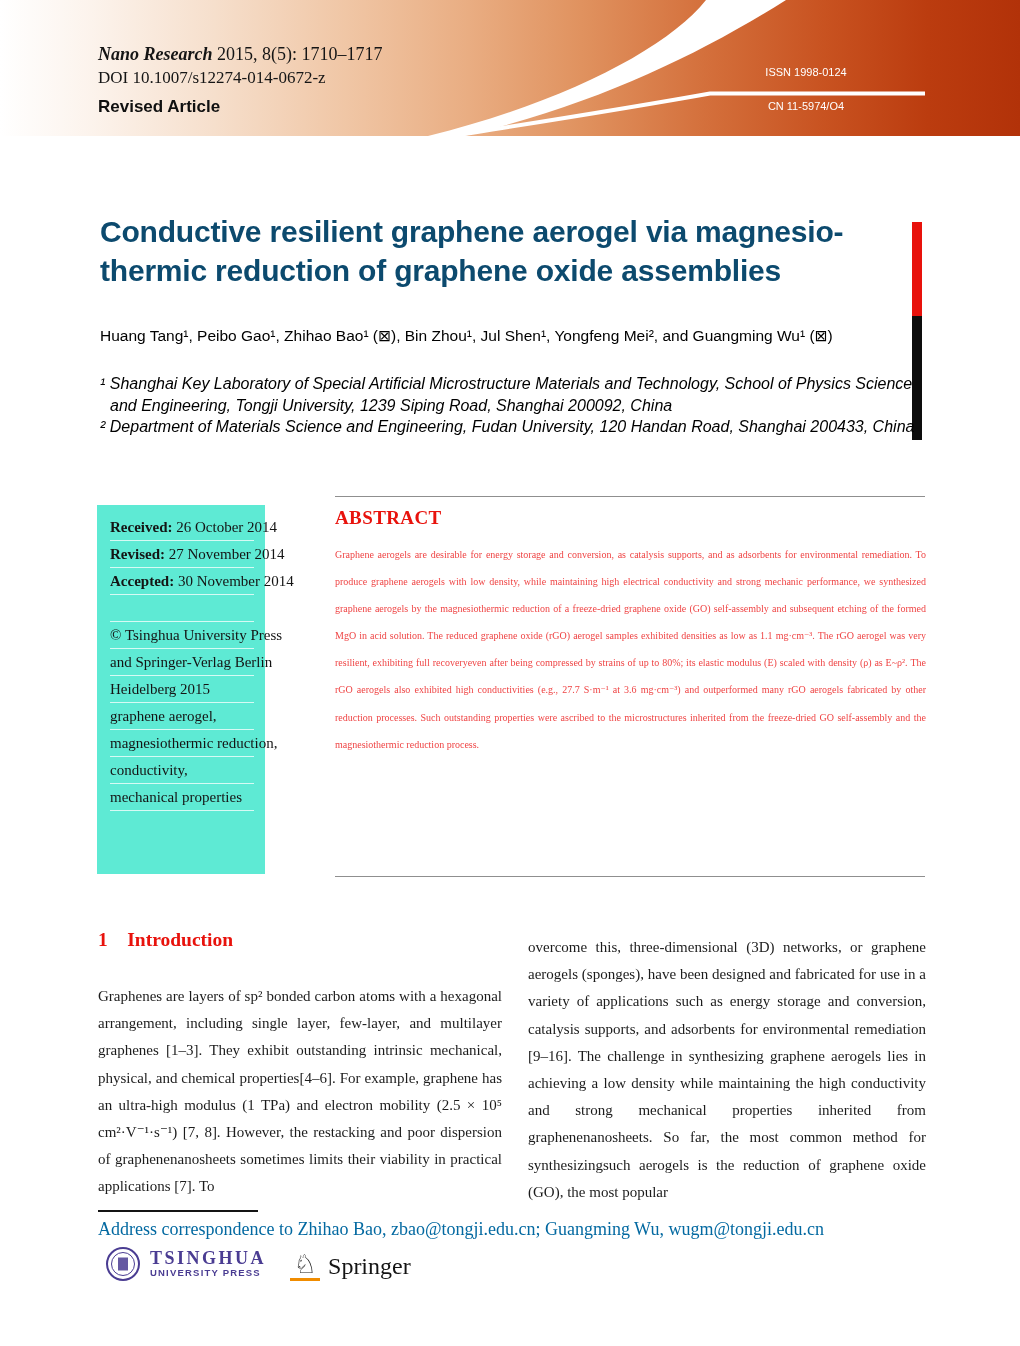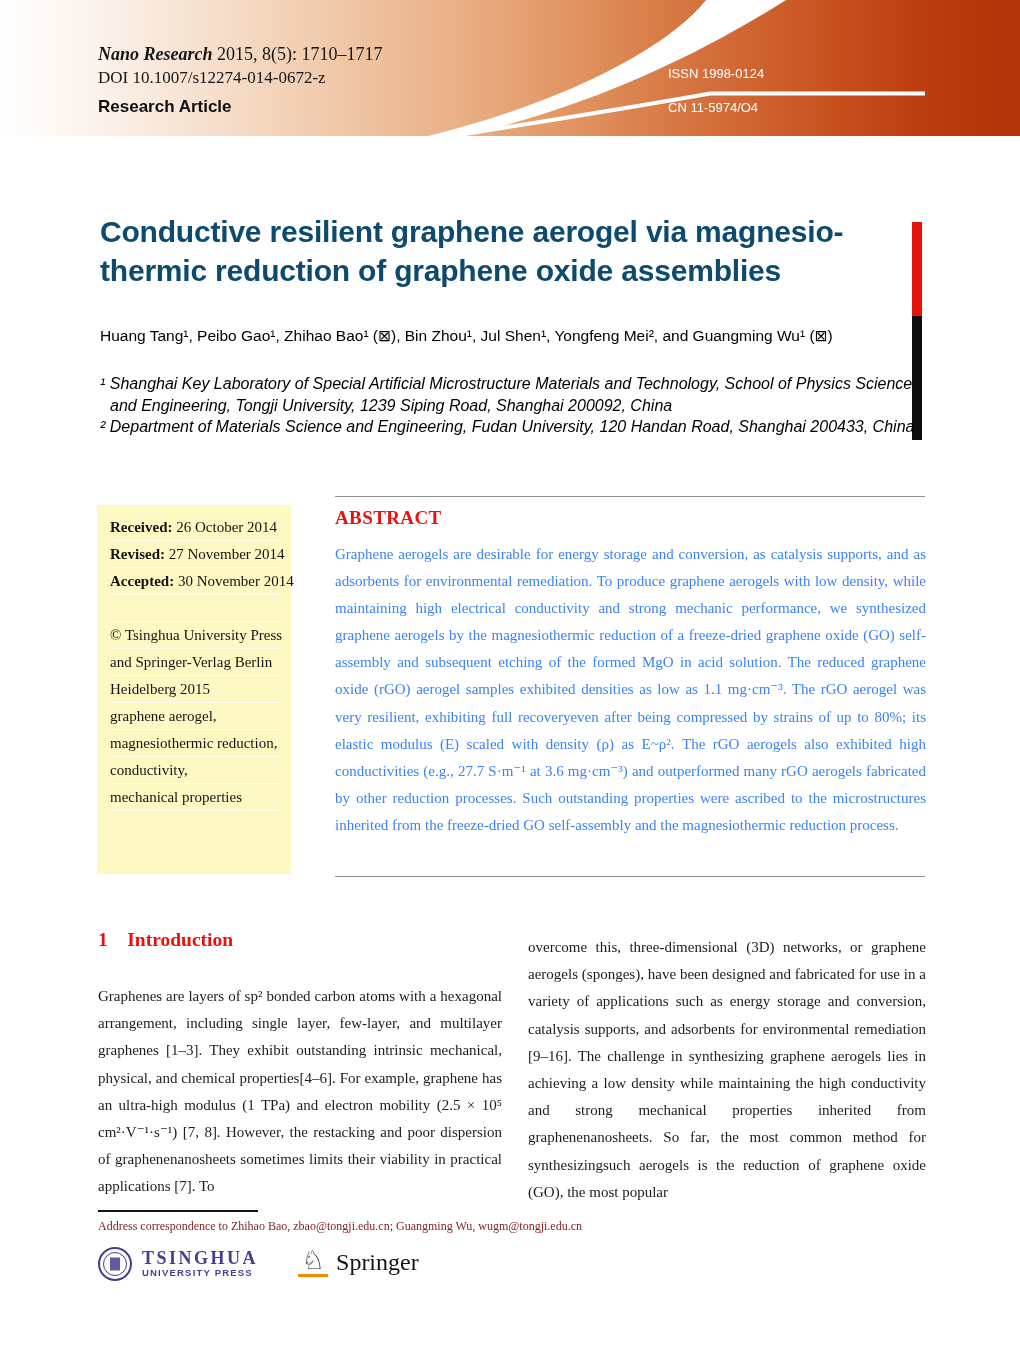--- a/index.html
+++ b/index.html
@@ -18,22 +18,22 @@
       #e9ad82 46%, #e0925f 57%, #d4703c 69%, #c85220 81%, #bb3c0f 91%, #b23209 100%);
     padding-left:44px;
   }
   .masthead svg { position:absolute; left:0; top:0; width:100%; height:100%; display:block; }
   .mh-left { position:absolute; left:98px; top:44px; color:#151515; }
   .journal-line { font-size:18px; white-space:nowrap; }
   .journal-name { font-style:italic; font-weight:bold; }
   .doi-line { font-size:17px; margin-top:3px; }
   .article-type { font-family:"Liberation Sans",sans-serif; font-weight:bold; font-size:17px; margin-top:9px; color:#101010; }
   .issn-text, .cn-text {
-    position:absolute; right:92px; width:260px; text-align:left;
-    font-family:"Liberation Sans",sans-serif; font-size:13px; color:#ffffff;
+    position:absolute; right:84px; width:260px; text-align:center;
+    font-family:"Liberation Sans",sans-serif; font-size:11px; color:#ffffff;
   }
   .issn-text { top:66px; }
   .cn-text { top:100px; }
 
   
   .article-title {
     position:absolute; left:100px; top:212px; width:800px;
     font-family:"Liberation Sans",sans-serif; font-weight:bold;
     font-size:30px; line-height:39px; color:#0c4a6e; letter-spacing:-0.2px;
   }
@@ -51,50 +51,50 @@
   .affil { padding-left:10px; text-indent:-10px; }
 
   
   .abstract-top-rule, .abstract-bottom-rule {
     position:absolute; left:335px; width:590px; height:1px; background:#8f8f8f;
   }
   .abstract-top-rule { top:496px; }
   .abstract-bottom-rule { top:876px; }
 
   .info-box {
-    position:absolute; left:97px; top:505px; width:194px; height:369px;
-    background:#fef9c3; padding:9px 11px 0 13px; font-size:15px; color:#141414;
+    position:absolute; left:97px; top:505px; width:168px; height:369px;
+    background:#5eead4; padding:9px 11px 0 13px; font-size:15px; color:#141414;
   }
   .box-row { height:27px; line-height:27px; border-bottom:1px solid rgba(255,255,255,0.75); white-space:nowrap; }
   .box-row .lbl { font-weight:bold; }
   .kw-heading { margin-top:5px; height:30px; line-height:30px; font-weight:bold; font-size:18px; color:#e8120c; letter-spacing:0.3px; }
 
   .abstract-heading {
     position:absolute; left:335px; top:507px;
     font-weight:bold; font-size:19px; color:#e8120c; letter-spacing:0.4px;
   }
   .abstract-text {
     position:absolute; left:335px; top:541px; width:591px;
-    font-size:15px; line-height:27.1px; text-align:justify; color:#3b82f6;
+    font-size:10px; line-height:27.1px; text-align:justify; color:#ef4444;
   }
 
   
   .intro-heading {
     position:absolute; left:98px; top:929px;
     font-weight:bold; font-size:19.5px; color:#e8120c;
   }
   .intro-col { position:absolute; font-size:15px; line-height:27.2px; text-align:justify; color:#1c1c1c; }
   .intro-left  { left:98px;  top:983px; width:404px; }
   .intro-right { left:528px; top:934px; width:398px; }
 
   
   .footnote-rule { position:absolute; left:98px; top:1210px; width:160px; height:2px; background:#141414; }
-  .correspondence { position:absolute; left:98px; top:1219px; width:760px; font-size:12px; color:#7f1d1d; }
+  .correspondence { position:absolute; left:98px; top:1219px; width:760px; font-size:18px; color:#0369a1; }
 
-  .logos { position:absolute; left:98px; top:1247px; display:flex; align-items:flex-start;gap:16px; }
+  .logos { position:absolute; left:106px; top:1247px; display:flex; align-items:flex-end; }
   .tsinghua { display:flex; align-items:center; }
   .seal {
     width:34px; height:34px; border:2px solid #4a3c92; border-radius:50%;
     position:relative; margin-right:10px; flex:0 0 auto;
   }
   .seal::before { content:""; position:absolute; inset:3px; border:1px solid #4a3c92; border-radius:50%; }
   .seal::after  { content:""; position:absolute; left:50%; top:50%; width:10px; height:13px; transform:translate(-50%,-50%); background:#4a3c92; opacity:0.85; }
   .tsinghua-l1 { font-family:"Liberation Serif",serif; font-weight:bold; font-size:18px; line-height:17px; letter-spacing:2.5px; color:#4a3c92; }
   .tsinghua-l2 { font-family:"Liberation Sans",sans-serif; font-weight:bold; font-size:9.5px; letter-spacing:1.2px; color:#4a3c92; }
   .springer { display:flex; align-items:center; margin-left:24px; }
@@ -111,21 +111,21 @@
   <div class="masthead">
     <svg viewBox="0 0 1020 136" preserveAspectRatio="none">
       <path d="M706 0 C668 48 565 102 428 136 L464 136 C598 104 700 54 786 0 Z" fill="#ffffff"></path>
       <path d="M925 93.5 H710 C618 110 533 123 452 136" stroke="#ffffff" stroke-width="4" fill="none"></path>
     </svg>
     <div class="mh-left">
       <div class="journal-line">
         <span class="journal-name">Nano Research</span><span> 2015, 8(5): 1710–1717</span>
       </div>
       <div class="doi-line">DOI 10.1007/s12274-014-0672-z</div>
-      <div class="article-type">Research Article</div>
+      <div class="article-type">Revised Article</div>
     </div>
     <div class="issn-text">ISSN 1998-0124</div>
     <div class="cn-text">CN 11-5974/O4</div>
   </div>
 
   <h1 class="article-title">
     <div>Conductive resilient graphene aerogel via magnesio-</div>
     <div>thermic reduction of graphene oxide assemblies</div>
   </h1>
   <div class="accent-bar-red"></div>

